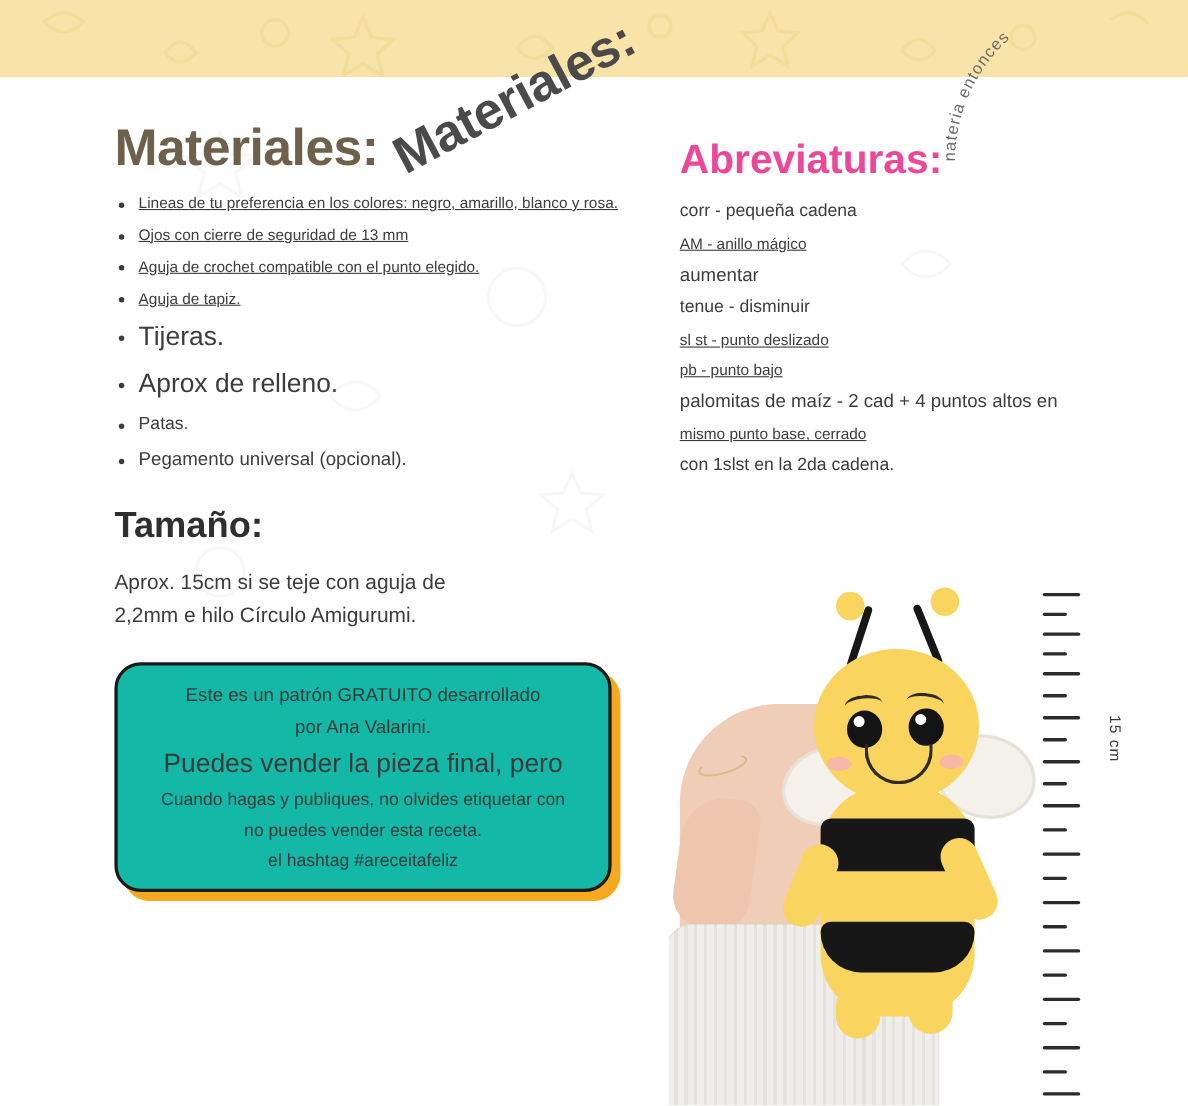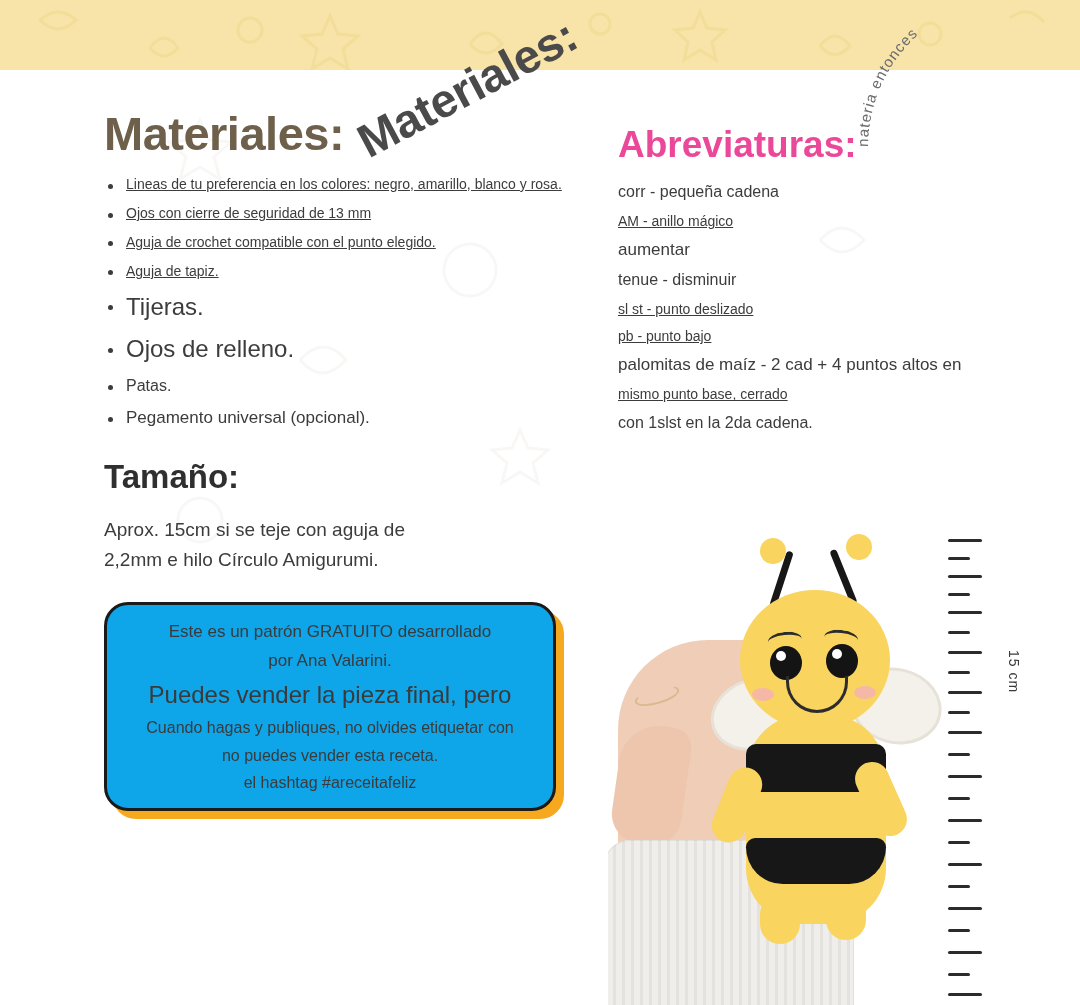--- a/index.html
+++ b/index.html
@@ -134,21 +134,21 @@
   .notice-shadow {
     position: absolute;
     left: 8px; top: 8px;
     width: 100%;
     height: 100%;
     background: #f6a81e;
     border-radius: 24px;
   }
   .notice-box {
     position: relative;
-    background: #0ea5e9;
+    background: #14b8a6;
     border: 3px solid #1a1a1a;
     border-radius: 24px;
     padding: 16px 18px 14px 18px;
     text-align: center;
   }
   .notice-box p {
     margin: 0 0 6px 0;
     line-height: 1.35;
     color: #3a3a3a;
   }
@@ -412,21 +412,21 @@
     <span>Materiales:</span>
     <span class="heading-overlay">Materiales:</span>
   </h1>
 
   <ul class="mat-list">
     <li class="s19">Lineas de tu preferencia en los colores: negro, amarillo, blanco y rosa.</li>
     <li class="s19">Ojos con cierre de seguridad de 13 mm</li>
     <li class="s19">Aguja de crochet compatible con el punto elegido.</li>
     <li class="s19">Aguja de tapiz.</li>
     <li class="s18">Tijeras.</li>
-    <li class="s18">Ojos de relleno.</li>
+    <li class="s18">Aprox de relleno.</li>
     <li class="s16">Patas.</li>
     <li class="s17">Pegamento universal (opcional).</li>
   </ul>
 
   <h2 class="heading-tamano">Tamaño:</h2>
   <p class="tamano-text">Aprox. 15cm si se teje con aguja de 2,2mm e hilo Círculo Amigurumi.</p>
 
   <div class="notice-wrap">
     <div class="notice-shadow"></div>
     <div class="notice-box">

